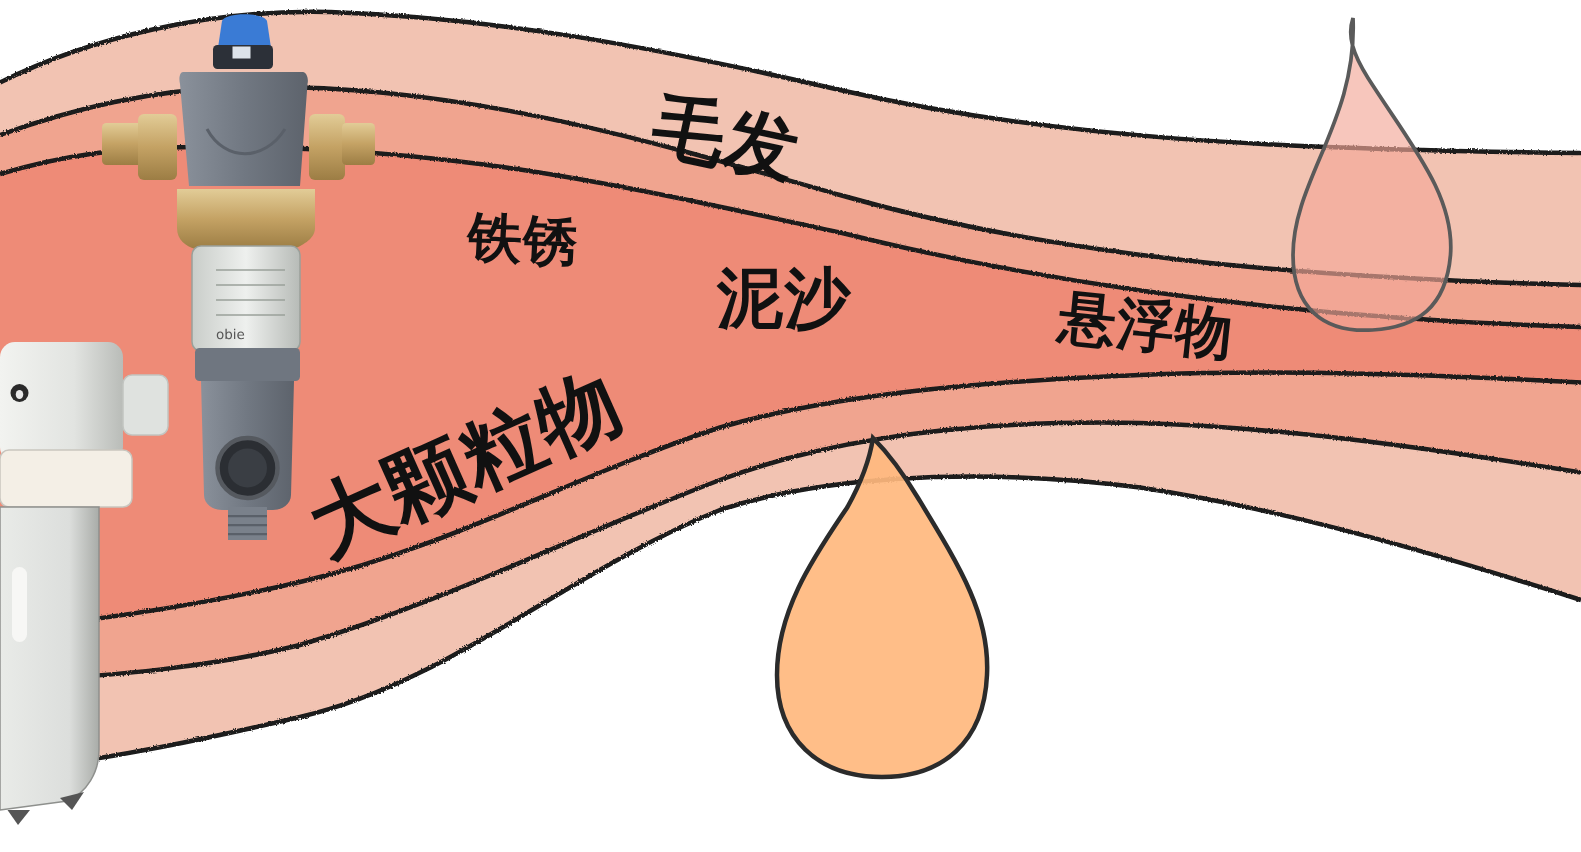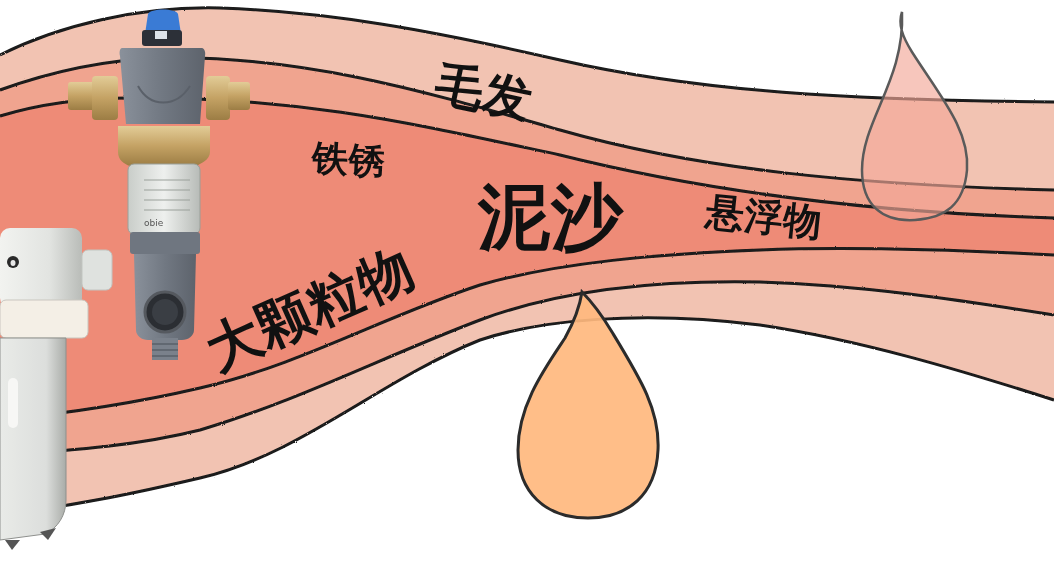--- a/index.html
+++ b/index.html
@@ -1,21 +1,21 @@
 <!DOCTYPE html>
 <html><head>
 <meta charset="utf-8">
 <style>
   html, body { margin:0; padding:0; background:#ffffff; }
   body { width:1054px; height:568px; position:relative; overflow:hidden; font-family:"DejaVu Sans", sans-serif; }
   .layer { position:absolute; left:0; top:0; }
   .label { position:absolute; color:#111; font-weight:bold; white-space:nowrap; transform-origin:left center; letter-spacing:1px; }
   .lbl-maofa { left:436px; top:50px; font-size:48px; transform:rotate(12deg); }
   .lbl-tiexiu { left:312px; top:134px; font-size:36px; transform:rotate(3deg); }
-  .lbl-nisha { left:478px; top:170px; font-size:72px; }
+  .lbl-nisha { left:478px; top:170px; font-size:44px; }
   .lbl-xuanfu { left:706px; top:186px; font-size:38px; transform:rotate(6deg); }
   .lbl-dakeli { left:210px; top:318px; font-size:54px; transform:rotate(-24deg); }
   .product { position:absolute; }
 </style>
 </head>
 <body>
 
 <svg class="layer" width="1054" height="568" viewBox="0 0 1054 568">
   <defs>
     <filter id="rough" x="-5%" y="-5%" width="110%" height="110%">

